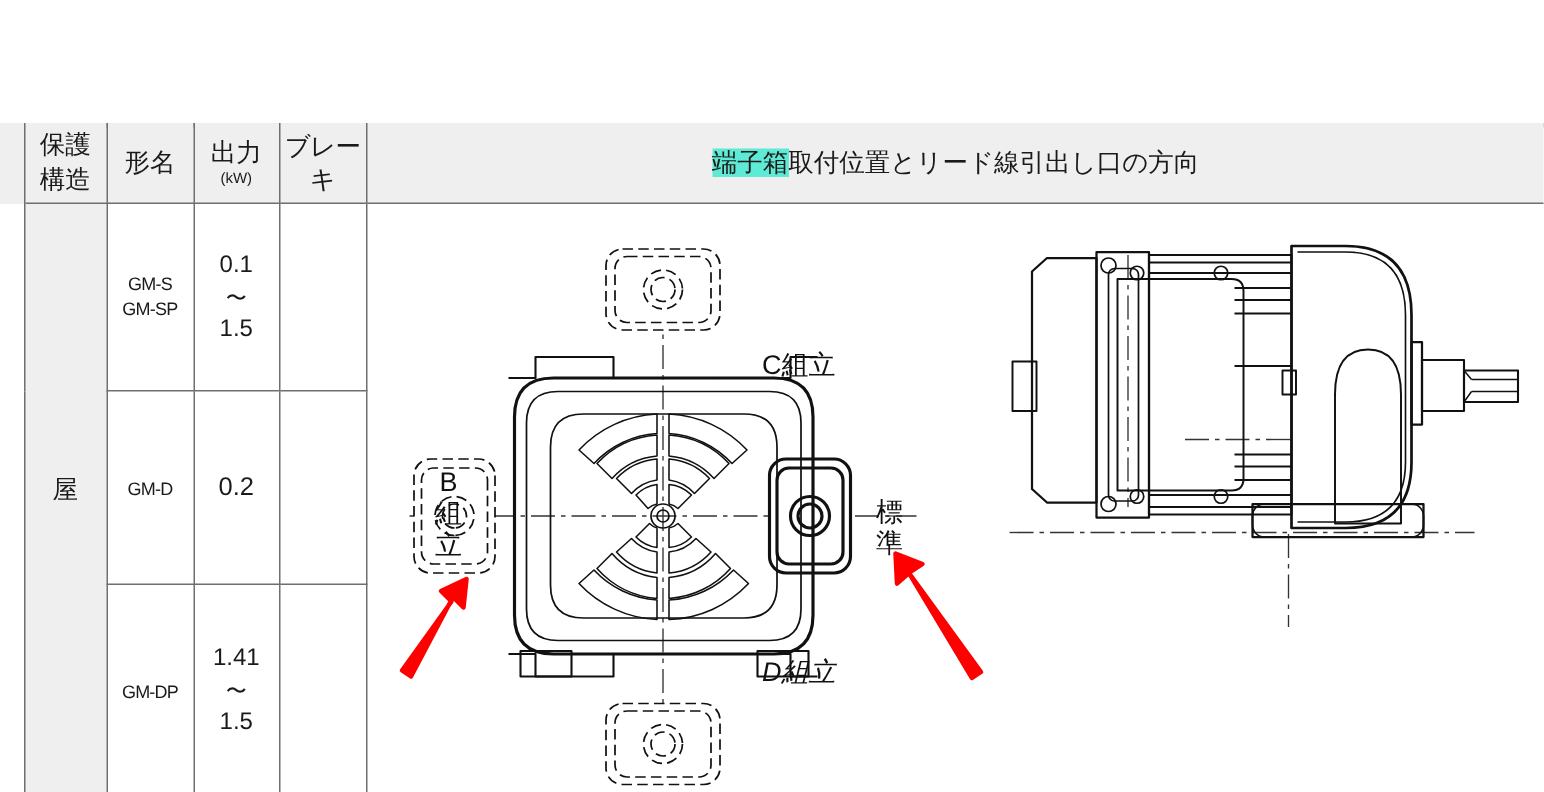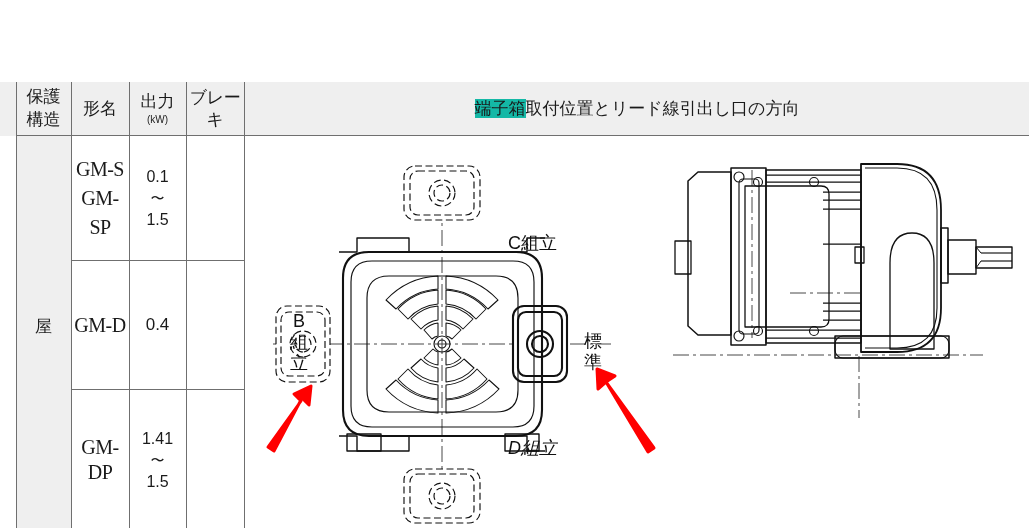--- a/index.html
+++ b/index.html
@@ -18,28 +18,28 @@
   .c1{width:58px;}
   .c2{width:57px;}
   .c3{width:58px;}
   .c4{width:786px;}
   .edgeL{width:16px;border-left:none!important;border-bottom:none!important;}
   .gray{background:#efefef;}
   .nobl{border-bottom:none!important;}
   .hdr-stack{display:flex;flex-direction:column;align-items:center;justify-content:center;line-height:1.3;}
   .brake{font-size:14px;letter-spacing:-0.5px;}
   .kw{font-size:10px;}
-  .mdl{font-size:20px;letter-spacing:-0.5px;font-family:Liberation Serif, serif;}
+  .mdl{font-size:12px;letter-spacing:-0.5px;}
   .rng{display:flex;flex-direction:column;align-items:center;line-height:1.45;font-size:16px;}
   .tilde{font-size:14px;}
   .oku{height:100%;display:flex;align-items:flex-end;justify-content:center;padding-bottom:12px;box-sizing:border-box;}
 
   
   .canvas{position:absolute;left:243px;top:148px;width:786px;height:498px;overflow:hidden;}
-  .hl{background:#14b8a6;}
+  .hl{background:#5eead4;}
   .redtxt{position:absolute;color:#ff0000;font-size:19px;white-space:nowrap;}
   .lbl{position:absolute;font-size:18px;white-space:nowrap;color:#111;}
   .vlbl{position:absolute;font-size:18px;width:20px;text-align:center;line-height:1.18;color:#111;}
 </style>
 </head>
 <body>
 
 <div class="topline"></div>
 
 <div class="table-wrap">
@@ -97,21 +97,21 @@
     </td>
     <td></td>
     <td rowspan="3" class="c4"></td>
   </tr>
 
   <tr>
     <td class="edgeL"></td>
     <td style="height:128px">
       <span class="mdl">GM-D</span>
     </td>
-    <td>0.4</td>
+    <td>0.2</td>
     <td></td>
   </tr>
 
   <tr>
     <td class="edgeL nobl"></td>
     <td style="height:140px" class="nobl">
       <span class="mdl">GM-DP</span>
     </td>
     <td class="nobl">
       <div class="rng">

